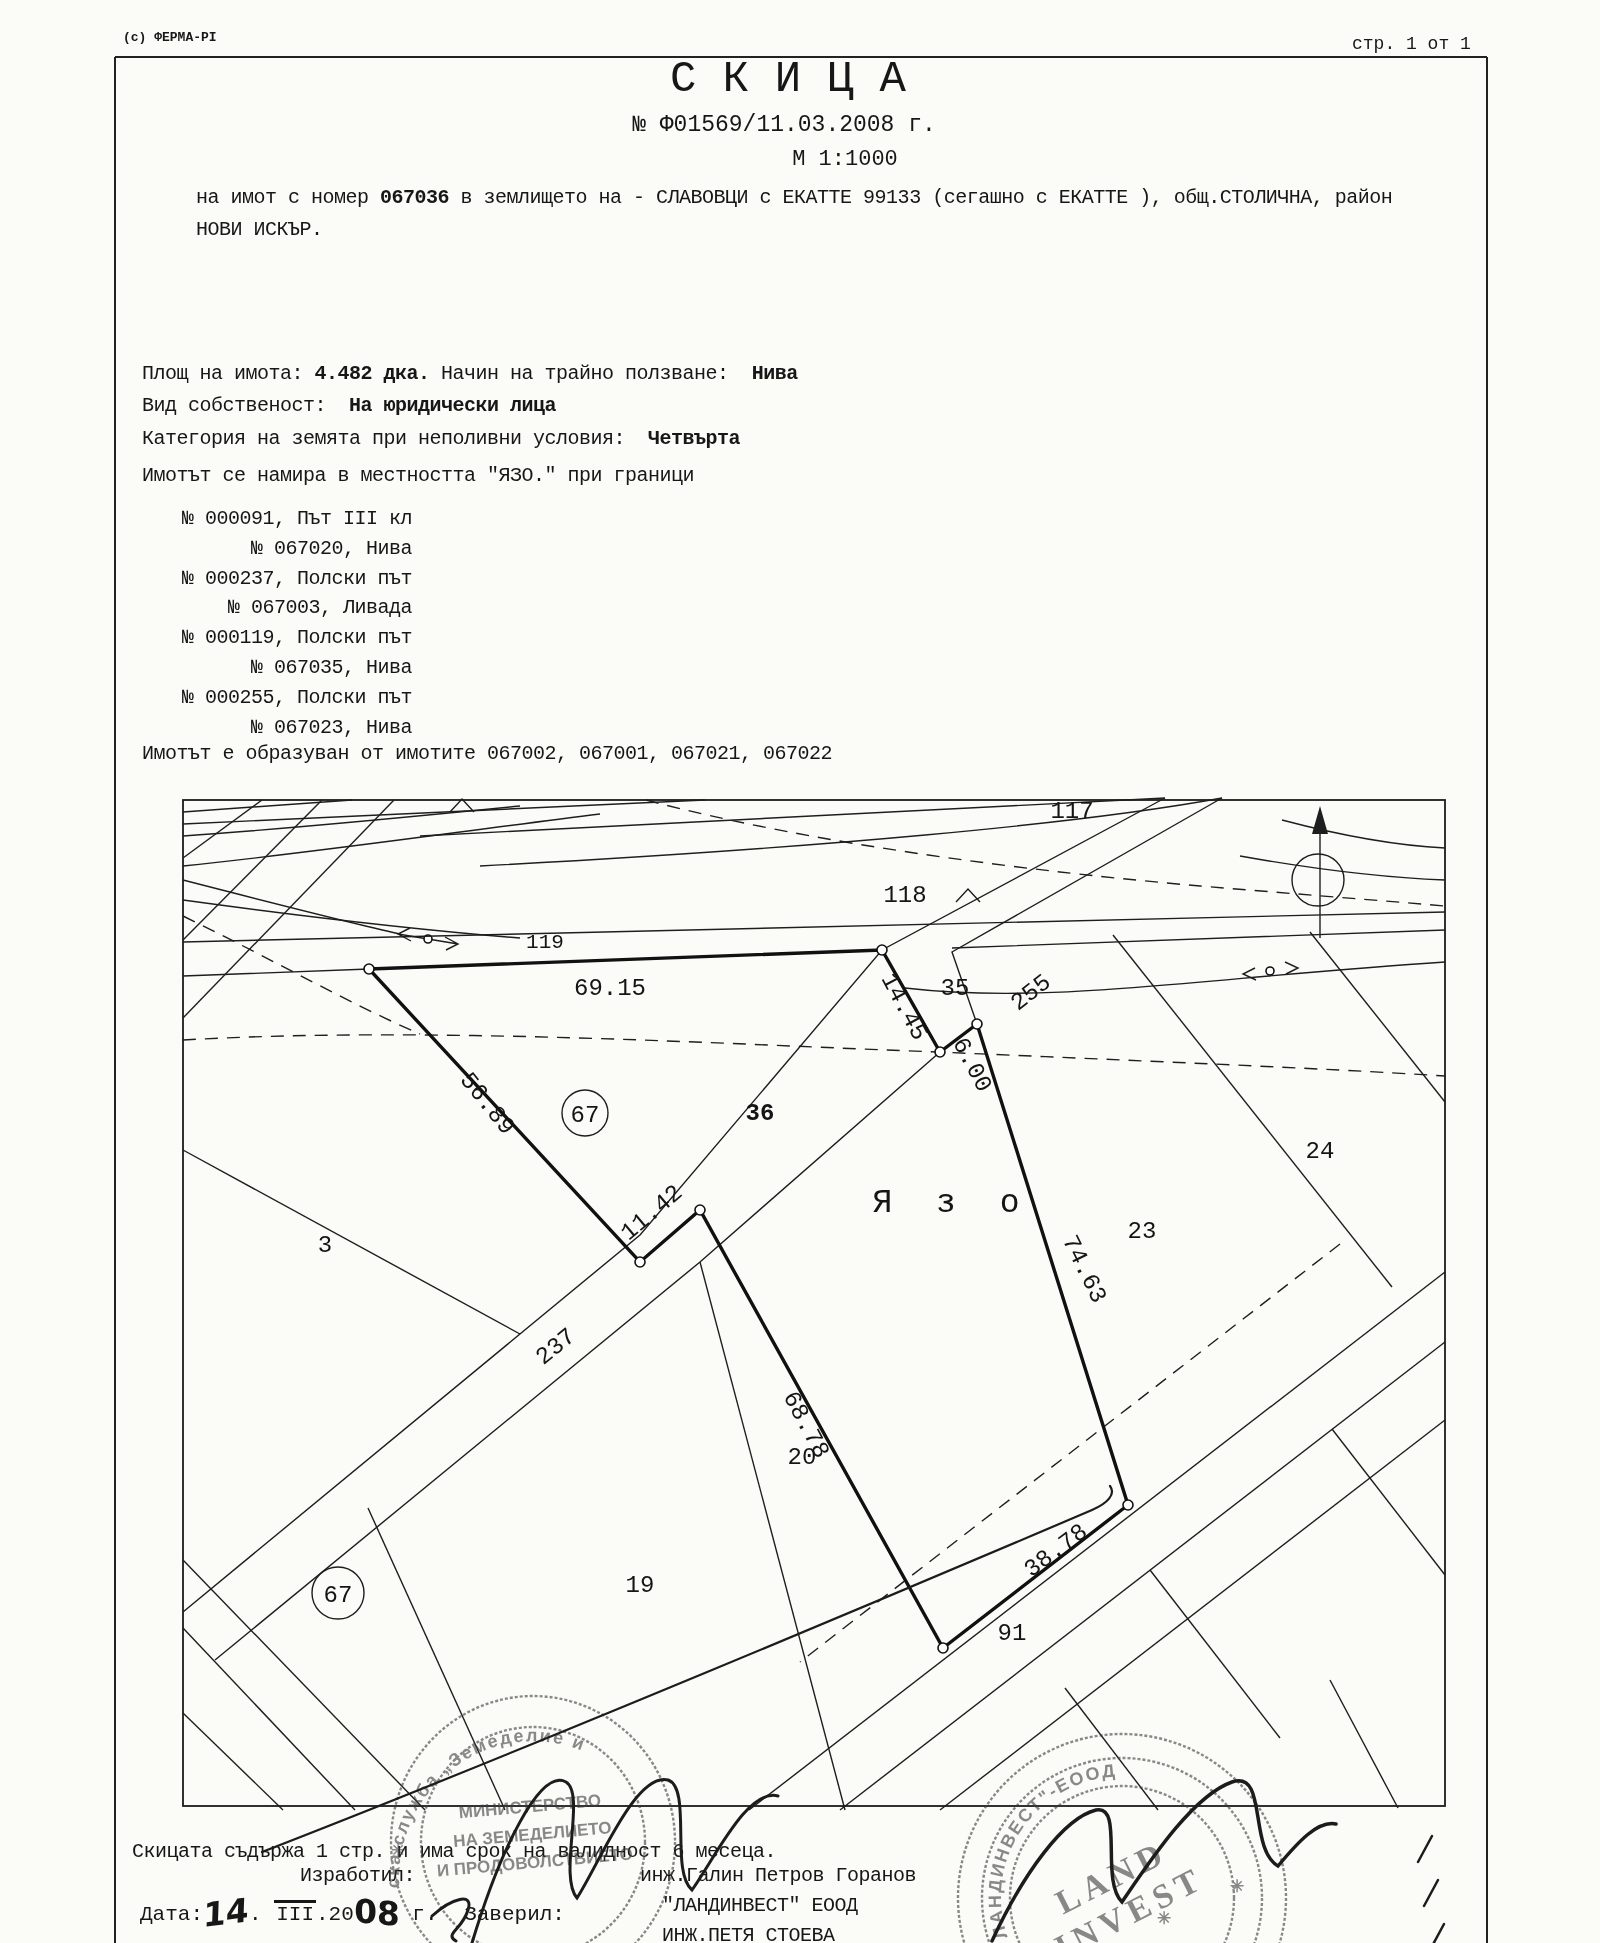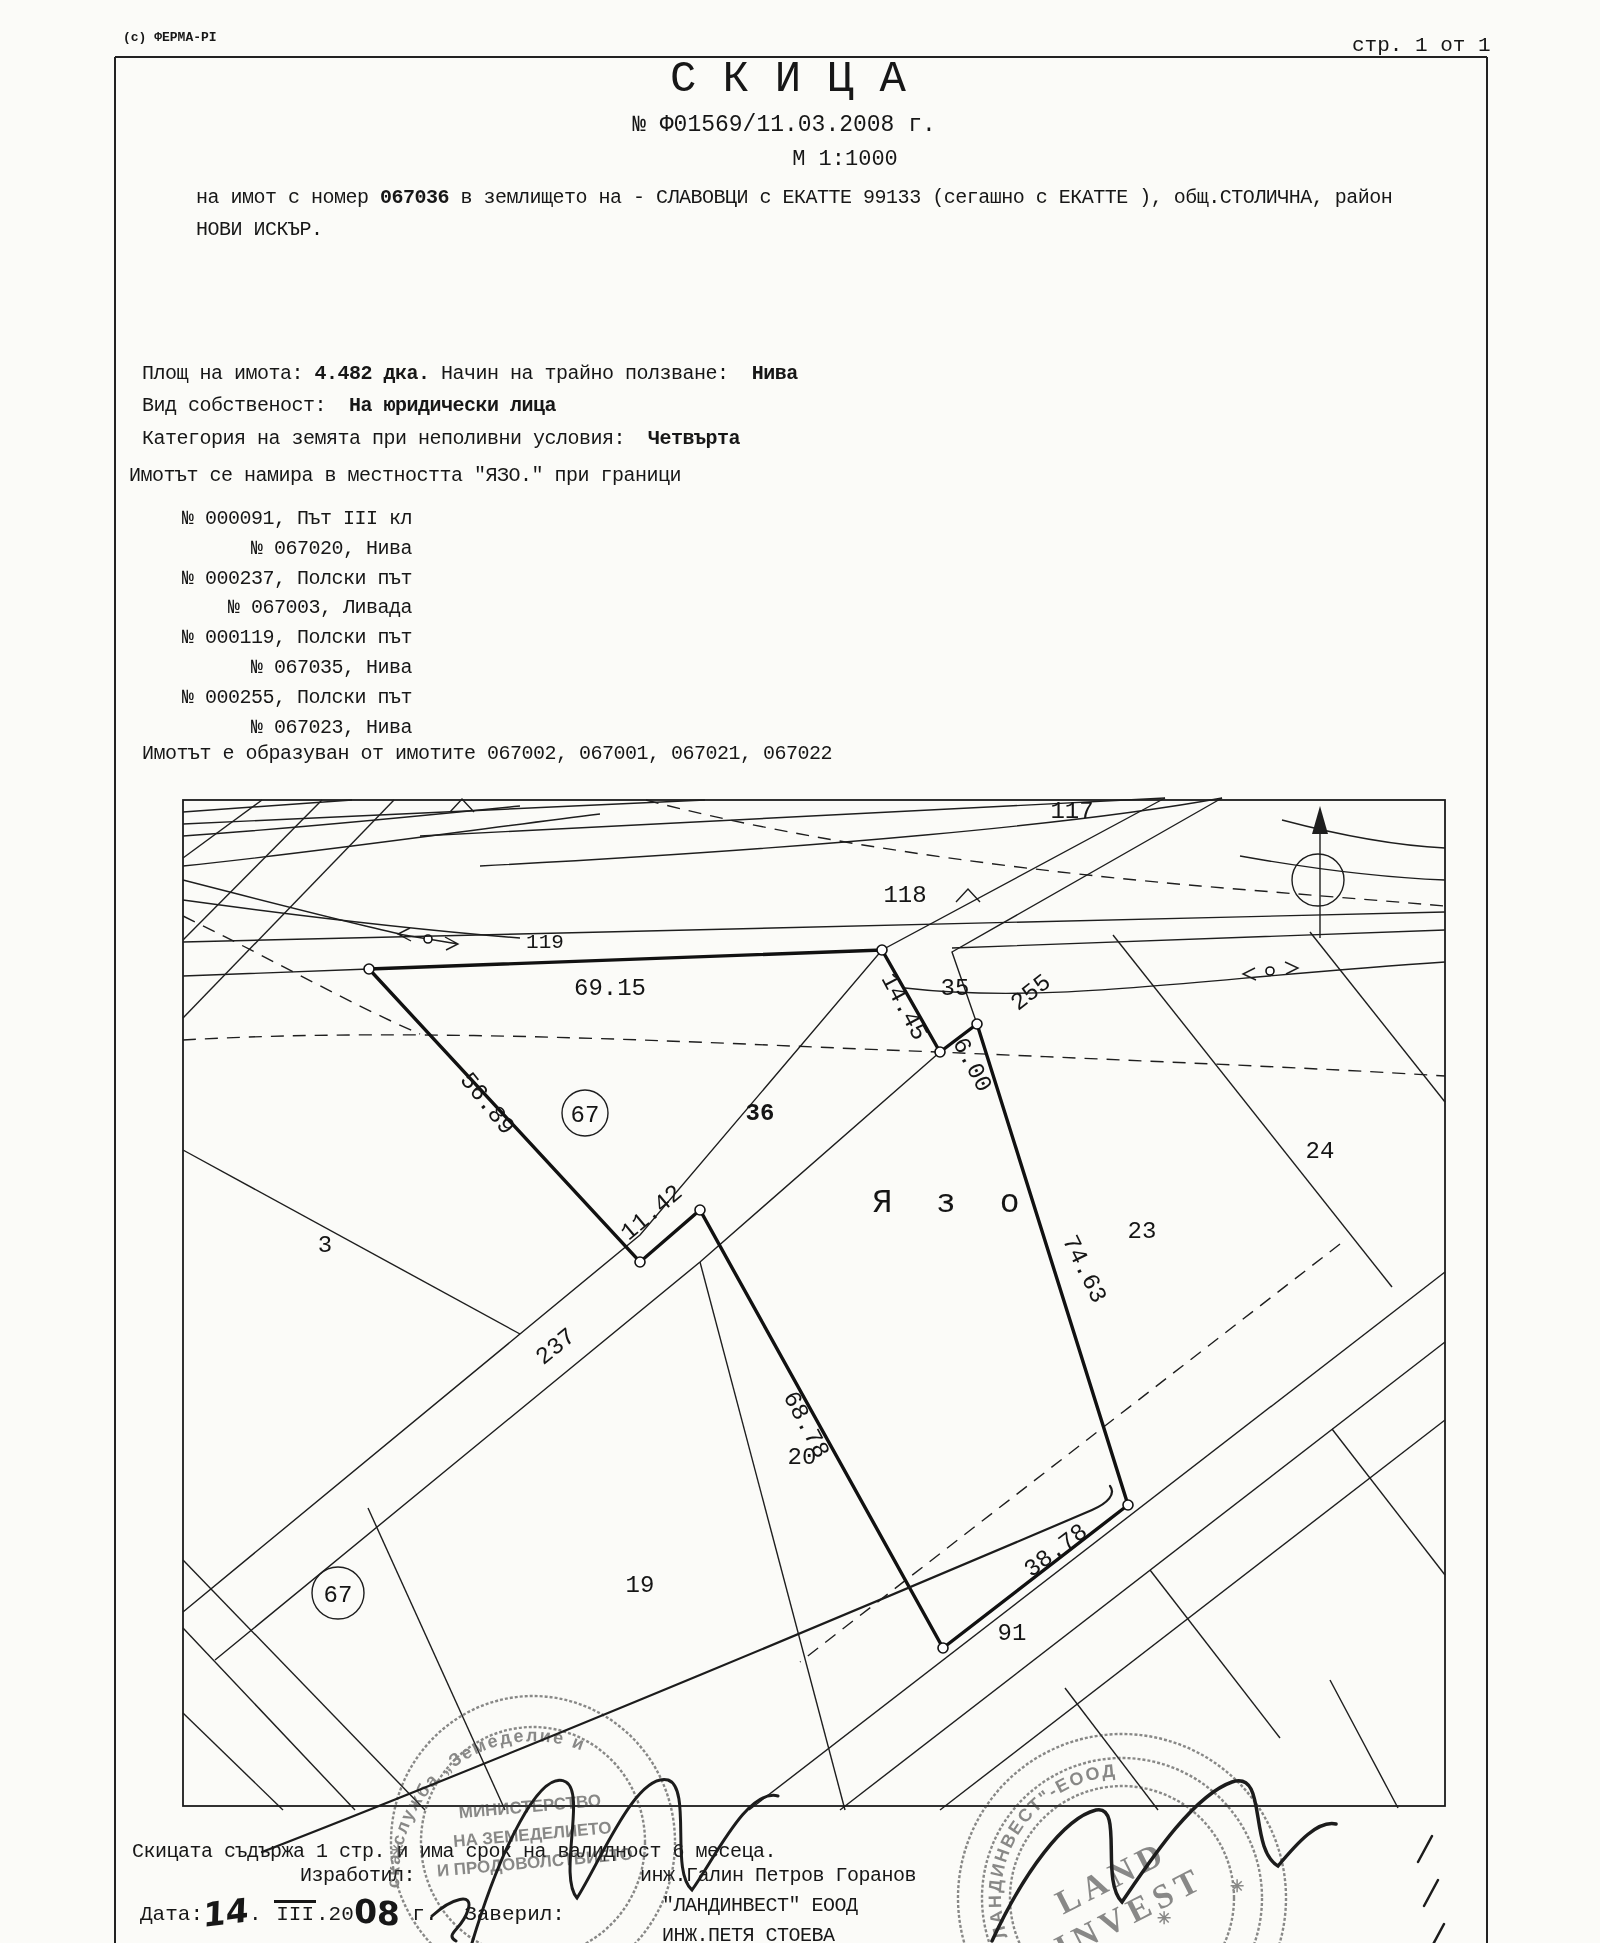--- a/index.html
+++ b/index.html
@@ -10,21 +10,21 @@
   }
   .abs{position:absolute;white-space:pre;}
   .t20{font-size:20px;letter-spacing:-0.5px;line-height:1.2;}
   b{font-weight:bold;}
   #title{left:115px;width:1372px;top:54px;text-align:center;font-size:44px;letter-spacing:26px;font-weight:normal;}
   #numberline{left:98px;width:1372px;top:112px;text-align:center;font-size:23px;}
   #scaleline{left:115px;width:1372px;top:147px;text-align:center;font-size:22px;margin-left:44px;}
   #desc1{left:196px;top:186px;}
   #desc2{left:196px;top:218px;}
   #copyright{left:123px;top:30px;font-size:13px;font-weight:bold;letter-spacing:0;}
-  #pageind{left:1352px;top:34px;font-size:21px;}
+  #pageind{left:1352px;top:34px;font-size:18px;}
   #borderlist div{height:29.8px;}
   #datestrip{left:140px;top:1900px;font-size:21px;}
   .hw{font-family:"DejaVu Sans",sans-serif;font-weight:bold;font-size:33px;display:inline-block;
       transform:rotate(-7deg) skewX(-9deg);line-height:0.8;vertical-align:-4px;}
   .hw2{transform:rotate(5deg) skewX(4deg);}
   .roman{border-top:3px solid #161616;padding:0 2px;}
   svg{position:absolute;left:0;top:0;z-index:5;pointer-events:none;}
   .txt{z-index:2;}
   
   .thin{fill:none;stroke:#1e1e1e;stroke-width:1.4;}
@@ -53,21 +53,21 @@
 <div class="abs txt" id="title">СКИЦА</div>
 <div class="abs txt" id="numberline">№ Ф01569/11.03.2008 г.</div>
 <div class="abs txt" id="scaleline">М 1:1000</div>
 
 <div class="abs txt t20" id="desc1"><span>на имот с номер </span><b>067036</b><span> в землището на - СЛАВОВЦИ с ЕКАТТЕ 99133 (сегашно с ЕКАТТЕ ), общ.СТОЛИЧНА, район</span></div>
 <div class="abs txt t20" id="desc2">НОВИ ИСКЪР.</div>
 
 <div class="abs txt t20" style="left:142px;top:362px;"><span>Площ на имота: </span><b>4.482 дка.</b><span> Начин на трайно ползване:  </span><b>Нива</b></div>
 <div class="abs txt t20" style="left:142px;top:394px;"><span>Вид собственост:  </span><b>На юридически лица</b></div>
 <div class="abs txt t20" style="left:142px;top:427px;"><span>Категория на земята при неполивни условия:  </span><b>Четвърта</b></div>
-<div class="abs txt t20" style="left:129px;top:464px;">Имотът се намира в местността "ЯЗО." при граници</div>
+<div class="abs txt t20" style="left:142px;top:464px;">Имотът се намира в местността "ЯЗО." при граници</div>
 
 <div class="abs txt t20" id="borderlist" style="left:182px;top:507px;text-align:right;"><div>№ 000091, Път III кл</div><div>№ 067020, Нива</div><div>№ 000237, Полски път</div><div>№ 067003, Ливада</div><div>№ 000119, Полски път</div><div>№ 067035, Нива</div><div>№ 000255, Полски път</div><div>№ 067023, Нива</div></div>
 
 <div class="abs txt t20" style="left:142px;top:742px;">Имотът е образуван от имотите 067002, 067001, 067021, 067022</div>
 
 <div class="abs txt t20" style="left:132px;top:1840px;">Скицата съдържа 1 стр. и има срок на валидност 6 месеца.</div>
 <div class="abs txt t20" style="left:300px;top:1864px;text-align:center;">Изработил:</div>
 <div class="abs txt t20" style="left:640px;top:1864px;">инж.Галин Петров Горанов</div>
 <div class="abs txt t20" style="left:662px;top:1894px;">"ЛАНДИНВЕСТ" ЕООД</div>
 <div class="abs txt t20" style="left:662px;top:1924px;">ИНЖ.ПЕТЯ СТОЕВА</div>

